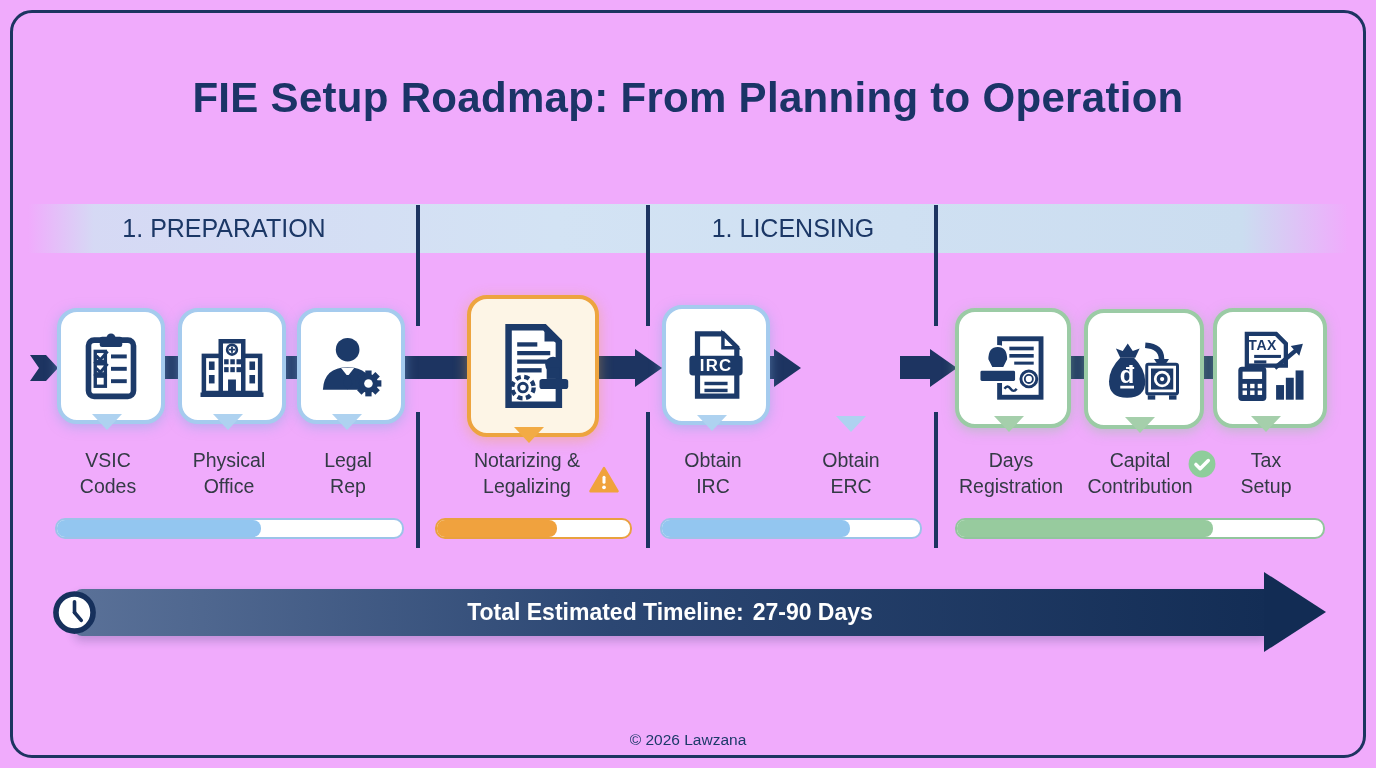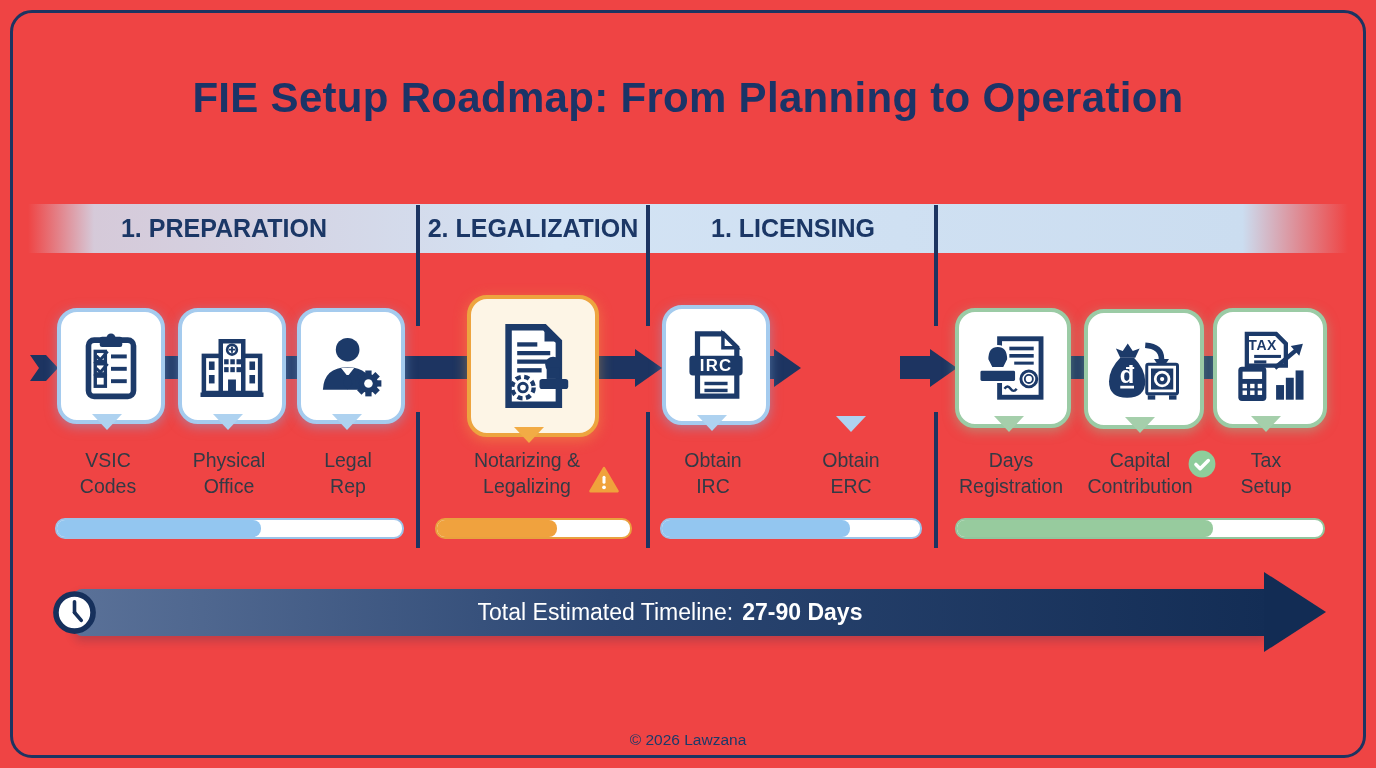--- a/index.html
+++ b/index.html
@@ -1,26 +1,26 @@
 <!DOCTYPE html>
 <html><head>
 <meta charset="utf-8">
 <style>
   html,body{margin:0;padding:0;background:#fff;}
-  .canvas{position:relative;width:1376px;height:768px;background:#ef4444;overflow:hidden;
+  .canvas{position:relative;width:1376px;height:768px;background:#f0abfc;overflow:hidden;
           font-family:"Liberation Sans",sans-serif;}
   .frame{position:absolute;inset:10px;border:3px solid #1d3461;border-radius:22px;pointer-events:none;}
   .title{position:absolute;top:74px;left:0;width:100%;text-align:center;font-size:42px;
          font-weight:bold;color:#1b3467;letter-spacing:.3px;}
   
   .band{position:absolute;top:204px;left:28px;right:28px;height:49px;
         background:linear-gradient(90deg,rgba(209,225,243,0) 0%,rgba(209,225,243,.85) 5%,
         #d3e3f4 40%,#cbddf0 92%,rgba(203,221,240,0) 100%);}
   .phase-label{position:absolute;top:204px;height:49px;line-height:49px;text-align:center;
-               font-weight:bold;font-size:25px;color:#1b3766;}
+               font-weight:normal;font-size:25px;color:#1b3766;}
   .pl1{left:30px;width:388px}.pl2{left:418px;width:230px}.pl3{left:648px;width:290px}.pl4{left:938px;width:400px}
   .divider{position:absolute;width:4px;background:#1d3461;}
   .dv-top{top:205px;height:121px}.dv-bot{top:412px;height:136px}
   .dx1{left:416px}.dx2{left:646px}.dx3{left:934px}
   
   .step-box{position:absolute;background:#fff;border:4px solid #a5cbee;border-radius:20px;
             display:flex;align-items:center;justify-content:center;}
   .box-blue{border-color:#a5cbee;box-shadow:0 3px 12px rgba(130,175,225,.5);}
   .box-orange{border-color:#eda43f;background:#fdf5e6;box-shadow:0 3px 14px rgba(240,170,70,.45);}
   .box-green{border-color:#9bcba5;box-shadow:0 3px 12px rgba(145,200,160,.5);align-items:center;}
@@ -34,36 +34,35 @@
   .pbar{position:absolute;top:518px;height:17px;border-radius:10px;background:#fff;border:2.5px solid;}
   .pbar .fill{height:100%;border-radius:8px;}
   .pb-blue{border-color:#9cc3e8}.pb-blue .fill{background:#93c6f0}
   .pb-orange{border-color:#e9a13f}.pb-orange .fill{background:#f0a23e}
   .pb-green{border-color:#92c59d}.pb-green .fill{background:#97cb9e}
   
   .tl-bar{position:absolute;left:74px;top:589px;width:1192px;height:47px;border-radius:8px 0 0 8px;
           background:linear-gradient(90deg,#5a7198 0%,#2c4773 45%,#132d55 100%);
           display:flex;align-items:center;justify-content:center;
           box-shadow:0 5px 10px rgba(20,40,80,.22);color:#fff;font-size:23px;}
-  .tl-prefix{margin-right:9px;font-weight:400;}
+  .tl-prefix{margin-right:9px;font-weight:700;}
   .tl-value{font-weight:bold;}
   .footer{position:absolute;top:731px;left:0;width:100%;text-align:center;font-size:15.5px;color:#1c3a69;}
   svg text{font-family:"Liberation Sans",sans-serif;}
 </style>
 </head>
 <body>
 
 <div class="canvas">
   <div class="frame"></div>
 
   <div class="title">FIE Setup Roadmap: From Planning to Operation</div>
 
   <div class="band"></div>
   <div class="phase-label pl1">1. PREPARATION</div>
-  <div class="phase-label pl2">2. LEGALIZATION</div>
   <div class="phase-label pl3">1. LICENSING</div>
 
   <div class="divider dx1 dv-top"></div>
   <div class="divider dx1 dv-bot"></div>
   <div class="divider dx2 dv-top"></div>
   <div class="divider dx2 dv-bot"></div>
   <div class="divider dx3 dv-top"></div>
   <div class="divider dx3 dv-bot"></div>
 
   <svg style="position:absolute;left:30px;top:353px" width="28" height="30" viewBox="0 0 28 30">

